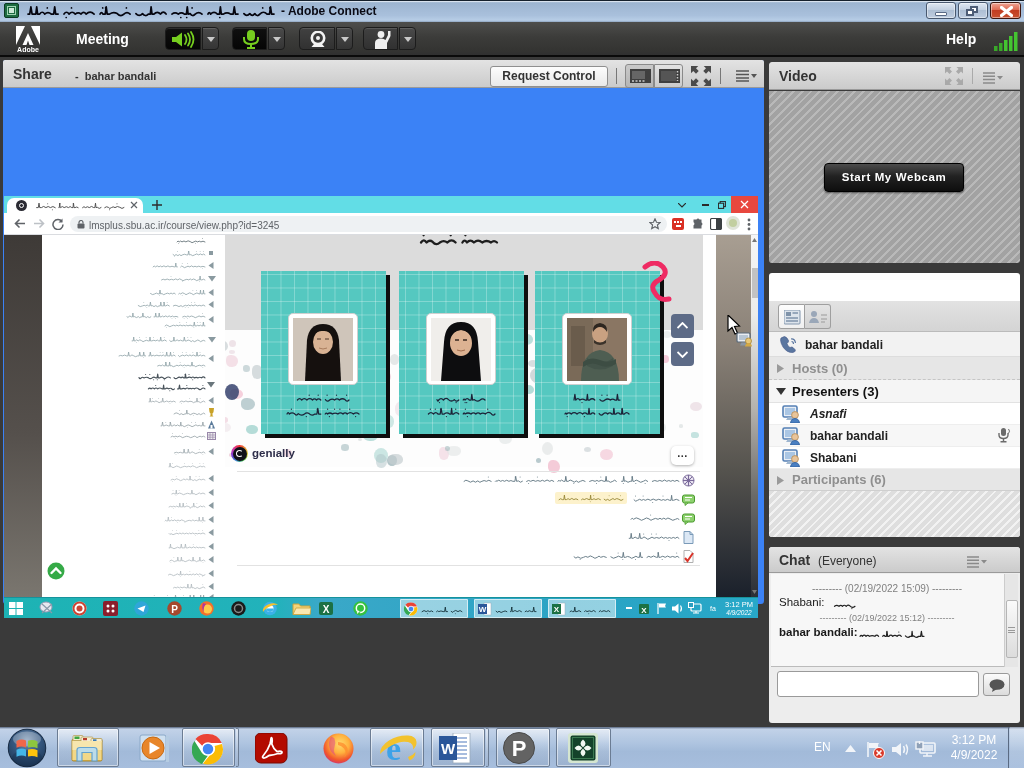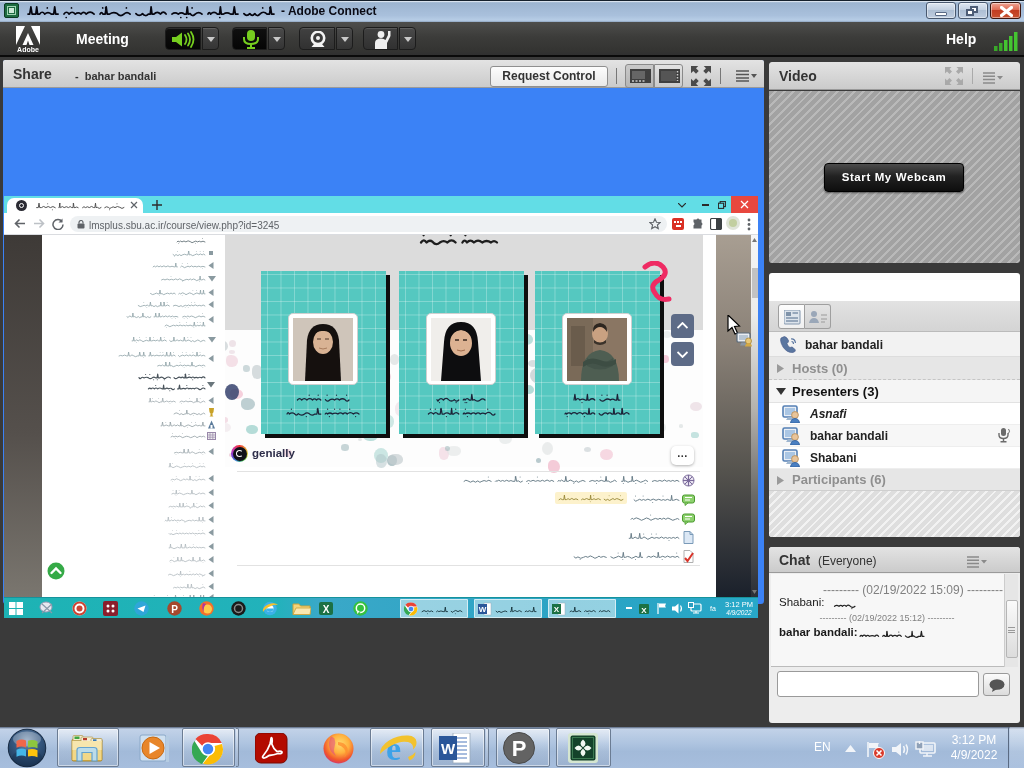--- a/index.html
+++ b/index.html
@@ -1196,21 +1196,21 @@
 <div class="podheader" style="height:26px">
         <div class="podtitle" style="top:5px">Chat&nbsp;&nbsp;<span style="font-weight:normal;font-size:12px">(Everyone)</span></div>
 <div class="abs" style="left:198px;top:7px"><svg width="22" height="12">
             <g stroke="#8a8a8a" stroke-width="1.5">
               <path d="M0,1 L12,1 M0,4.3 L12,4.3 M0,7.6 L12,7.6 M0,10.9 L12,10.9"></path>
             </g>
             <path d="M14,4 L20,4 L17,7.5 Z" fill="#8a8a8a"></path>
           </svg></div>
       </div>
 <div class="abs" style="left:2px;top:27px;width:247px;height:93px;background:#f7f7f7;border-bottom:1px solid #bbb">
- <div class="abs" style="left:0px;top:9px;width:232px;text-align:right;font-size:12px;color:#808080">--------- (02/19/2022 15:09) ---------</div>
+ <div class="abs" style="left:0px;top:9px;width:232px;text-align:center;font-size:10px;color:#808080">--------- (02/19/2022 15:09) ---------</div>
  <div class="abs" style="left:8px;top:22px;font-size:11.5px;font-weight:normal;color:#1a1a1a">Shabani:</div>
  <div style="position:absolute;left:62px;top:26px;width:22px;height:9px">
           <svg width="22" height="9" style="display:block;overflow:visible">
             <path d="M22.0,6.3 Q19.4,8.5 16.9,5.9 Q15.0,4.2 13.2,6.3 Q11.3,4.2 9.5,6.3 Q7.7,4.6 6.0,6.3 Q3.7,4.6 1.5,6.3" fill="none" stroke="#222" stroke-width="1.20" stroke-linecap="round" stroke-linejoin="round"></path>
             <circle cx="18.9" cy="8.6" r="0.60" fill="#222"></circle>
           </svg>
         </div>
  <div class="abs" style="left:0px;top:39px;width:232px;text-align:center;font-size:9px;color:#808080">--------- (02/19/2022 15:12) ---------</div>
  <div class="abs" style="left:8px;top:52px;font-size:11.5px;font-weight:bold;color:#1a1a1a">bahar bandali:</div>
  <div style="position:absolute;left:89px;top:56px;width:64px;height:9px">

